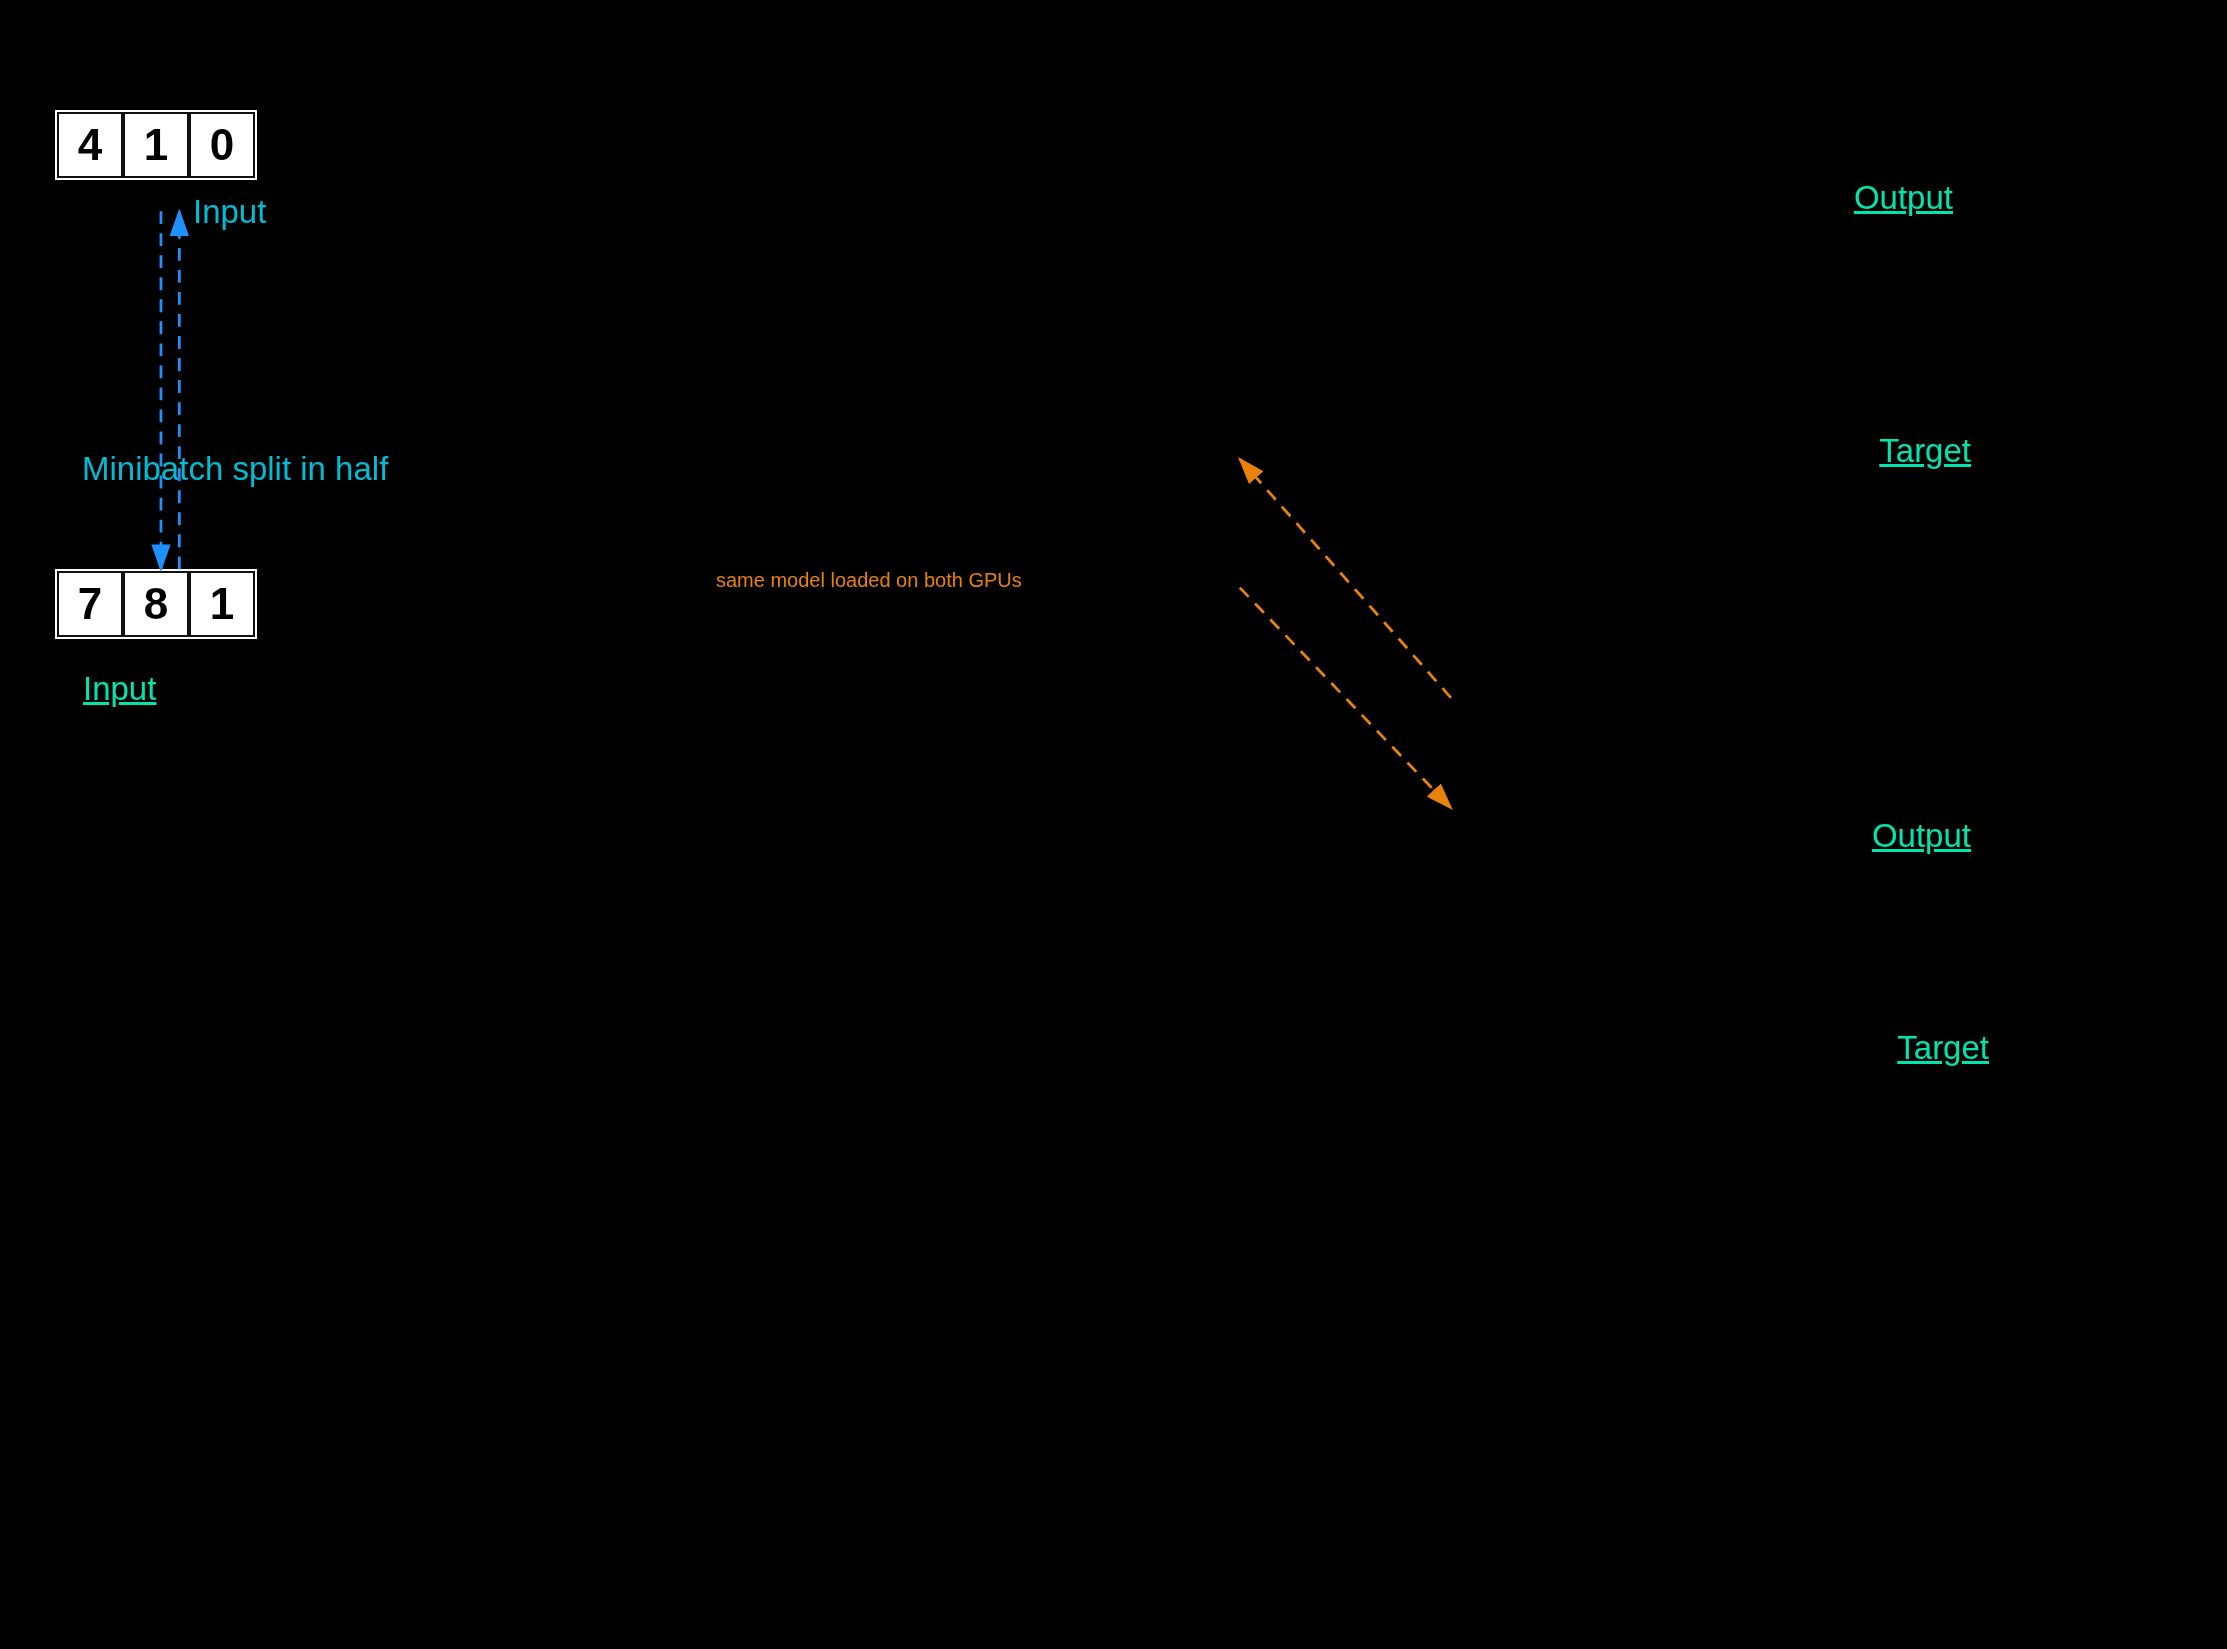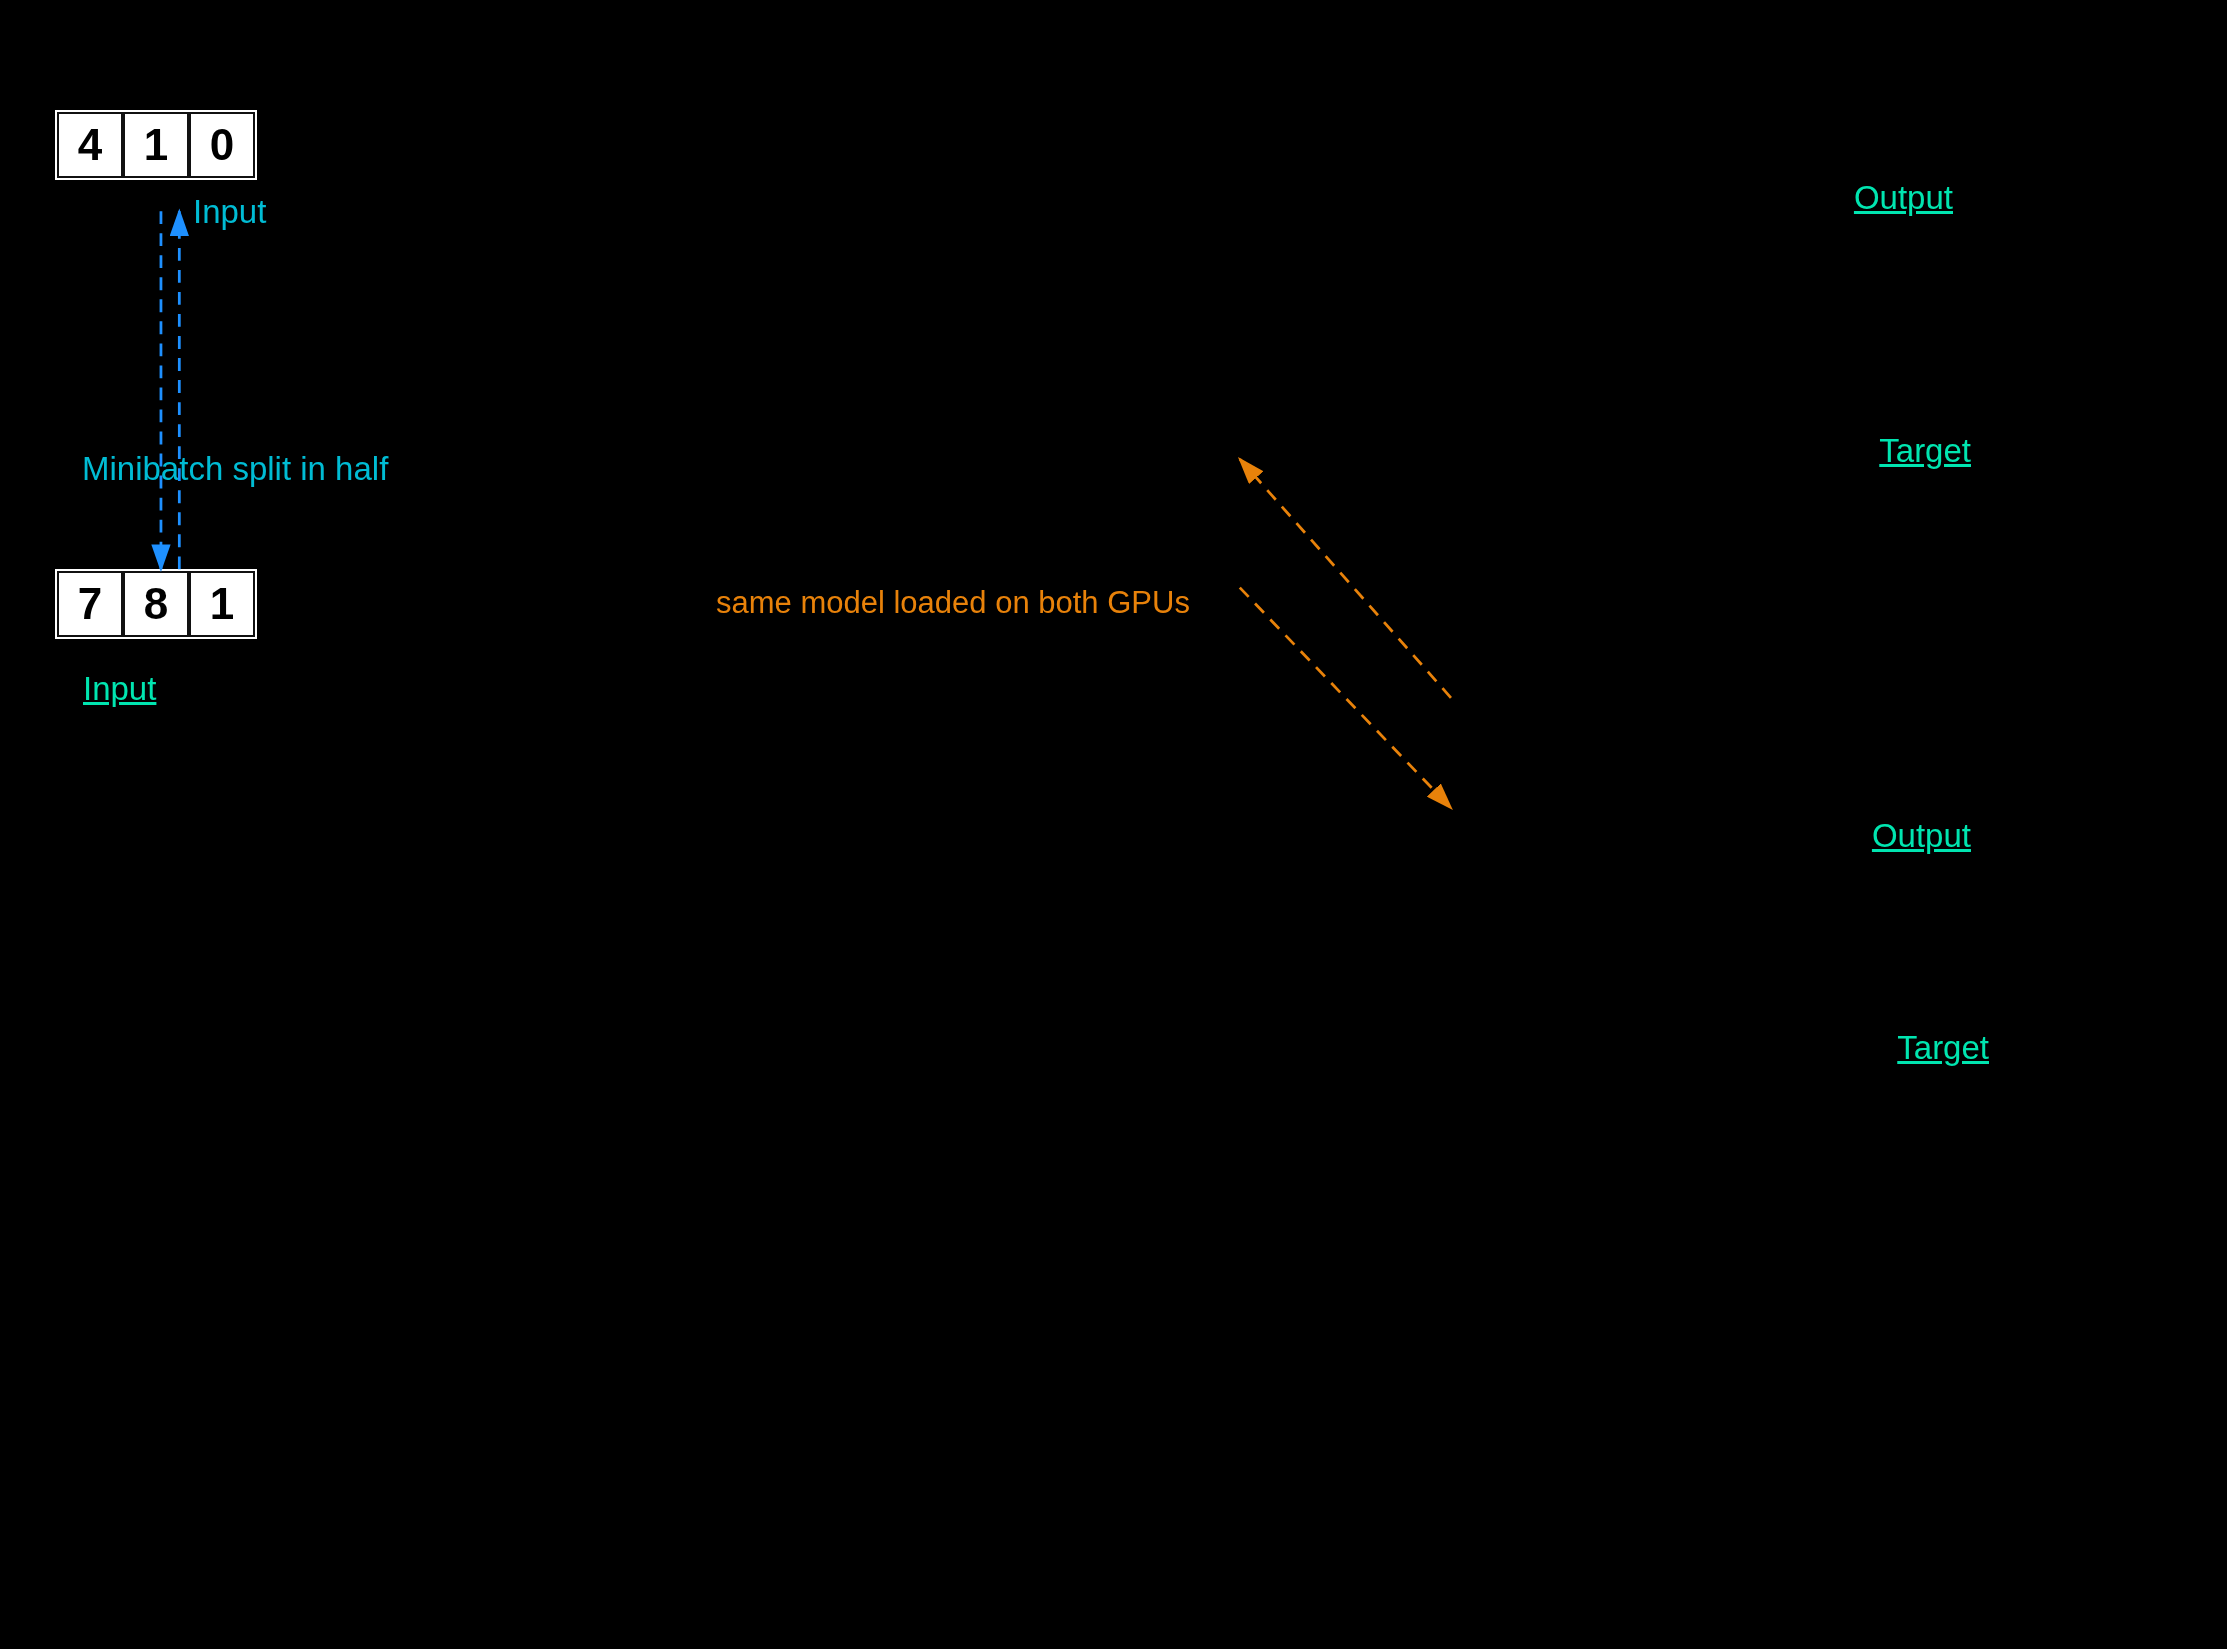--- a/index.html
+++ b/index.html
@@ -70,21 +70,21 @@
 </div>
 
 <div class="label-text label-teal" style="left:83px; top:670px;">Input</div>
 
 <div class="label-text label-cyan" style="left:73px; top:450px;margin-left:9px;">Minibatch split in half</div>
 
 <div class="label-text label-teal" style="right:275px; top:179px;">Output</div>
 
 <div class="label-text label-teal" style="right:257px; top:432px;">Target</div>
 
-<div class="label-text label-orange" style="left:716px; top:569px; font-size:31px;margin-top:16px;">same model loaded on both GPUs</div>
+<div class="label-text label-orange" style="left:716px; top:569px; font-size:20px;">same model loaded on both GPUs</div>
 
 <div class="label-text label-teal" style="right:257px; top:817px;">Output</div>
 
 <div class="label-text label-teal" style="right:239px; top:1029px;">Target</div>
 
 <svg class="arrows" viewBox="0 0 2426 1796" width="2228" height="1649">
   <defs>
 
     <marker id="arrow-blue" markerWidth="10" markerHeight="7" refX="9" refY="3.5" orient="auto">
       <polygon points="0 0, 10 3.5, 0 7" fill="#1e90ff"></polygon>

